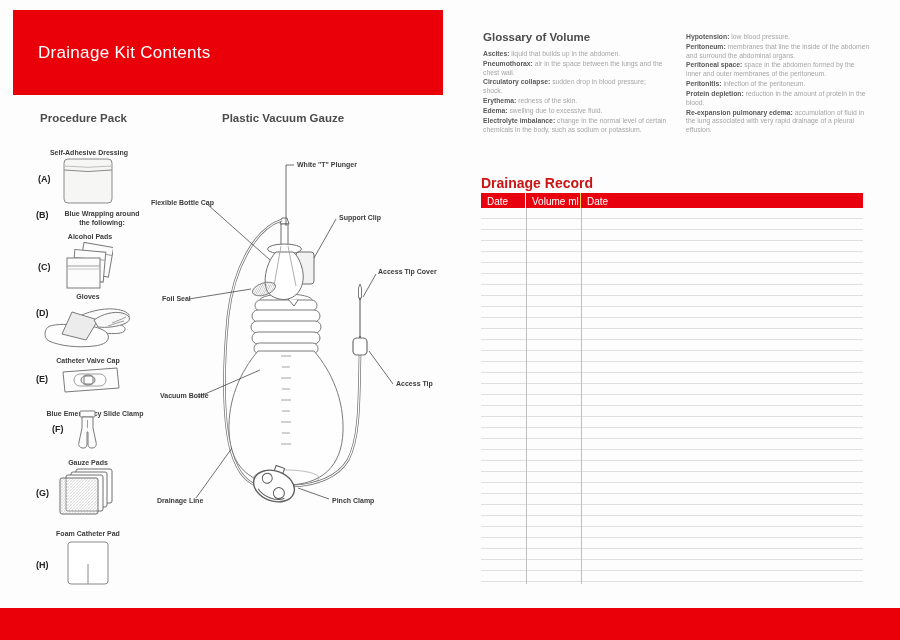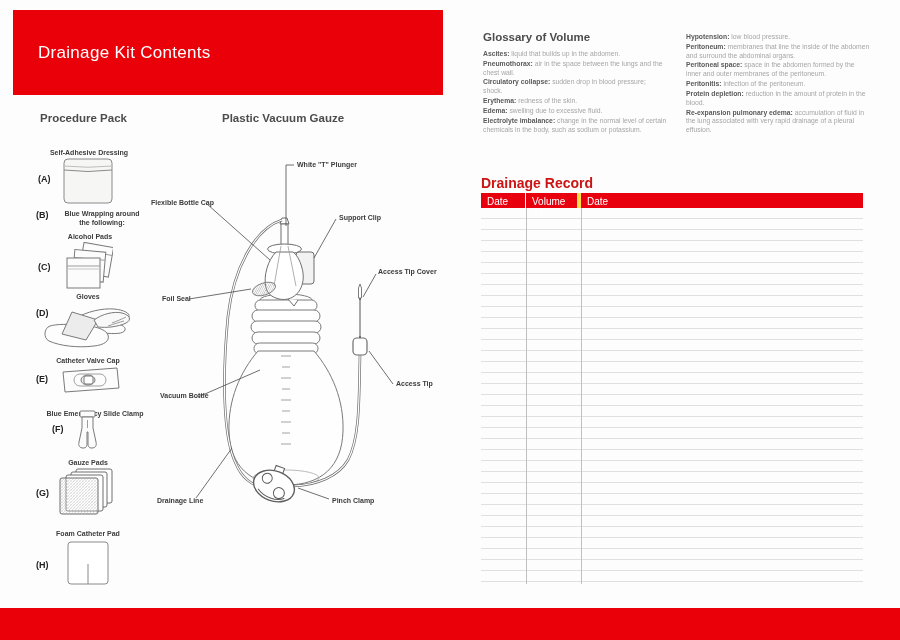--- a/index.html
+++ b/index.html
@@ -30,21 +30,21 @@
   .gcol2{left:686px;top:33px;}
   .gentry{margin:0 0 1px 0;font-size:6.8px;line-height:1.3;color:#a6a6a6;}
   .gentry b{color:#5a5a5a;font-weight:700;}
 
   
   .record-heading{position:absolute;left:481px;top:175px;font-size:14px;font-weight:700;color:#cc1414;}
   .record-header{position:absolute;left:481px;top:193px;width:382px;height:15px;background:#e8000f;
                  display:flex;box-sizing:border-box;}
   .rcell{font-size:10px;color:#fff;padding:3px 0 0 6px;box-sizing:border-box;}
   .rcell.c1{width:45px;border-right:1px solid #fff;}
-  .rcell.c2{width:55px;border-right:4px solid #fde047;}
+  .rcell.c2{width:55px;border-right:1px solid #fde047;}
   .rcell.c3{flex:1;}
   .record-body{position:absolute;left:481px;top:208px;width:382px;height:376px;}
   .rrow{height:11px;border-bottom:1px solid #e0e0e0;box-sizing:border-box;}
   .vline{position:absolute;top:208px;width:1px;height:376px;background:#bfbfbf;}
   .vline.v1{left:526px;}
   .vline.v2{left:581px;}
 
   
   .footer{position:absolute;left:0;top:608px;width:900px;height:32px;background:#e90008;}
 

